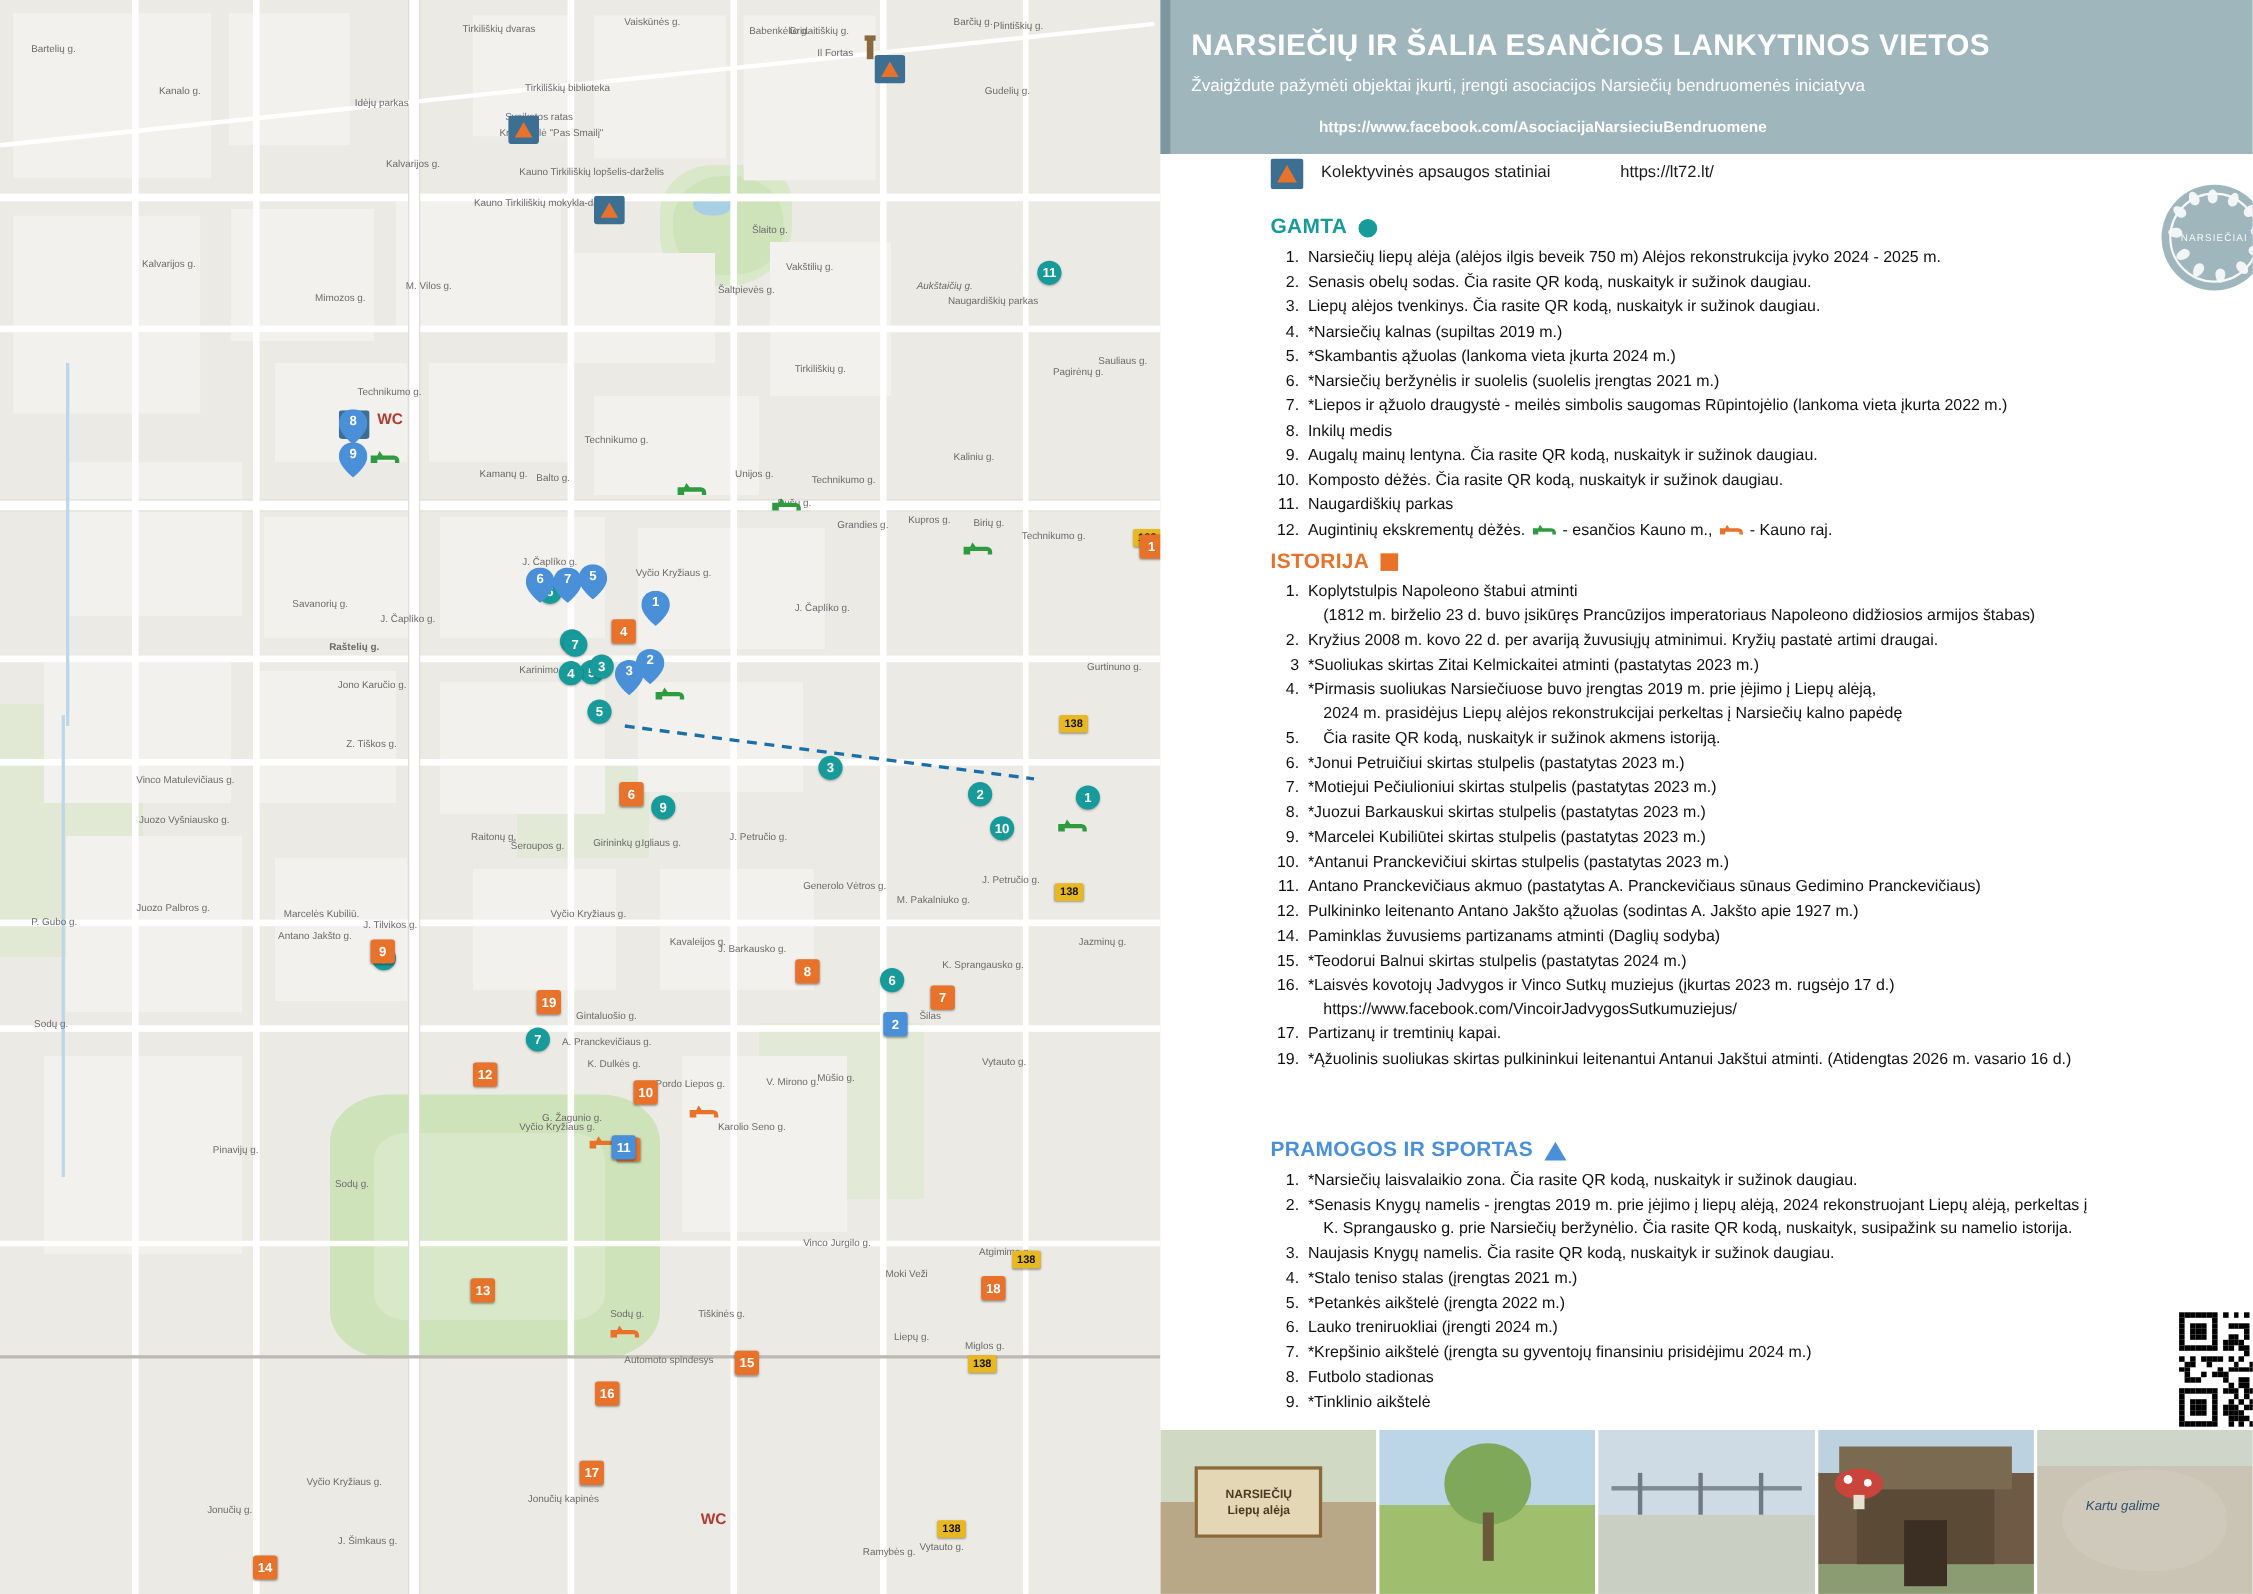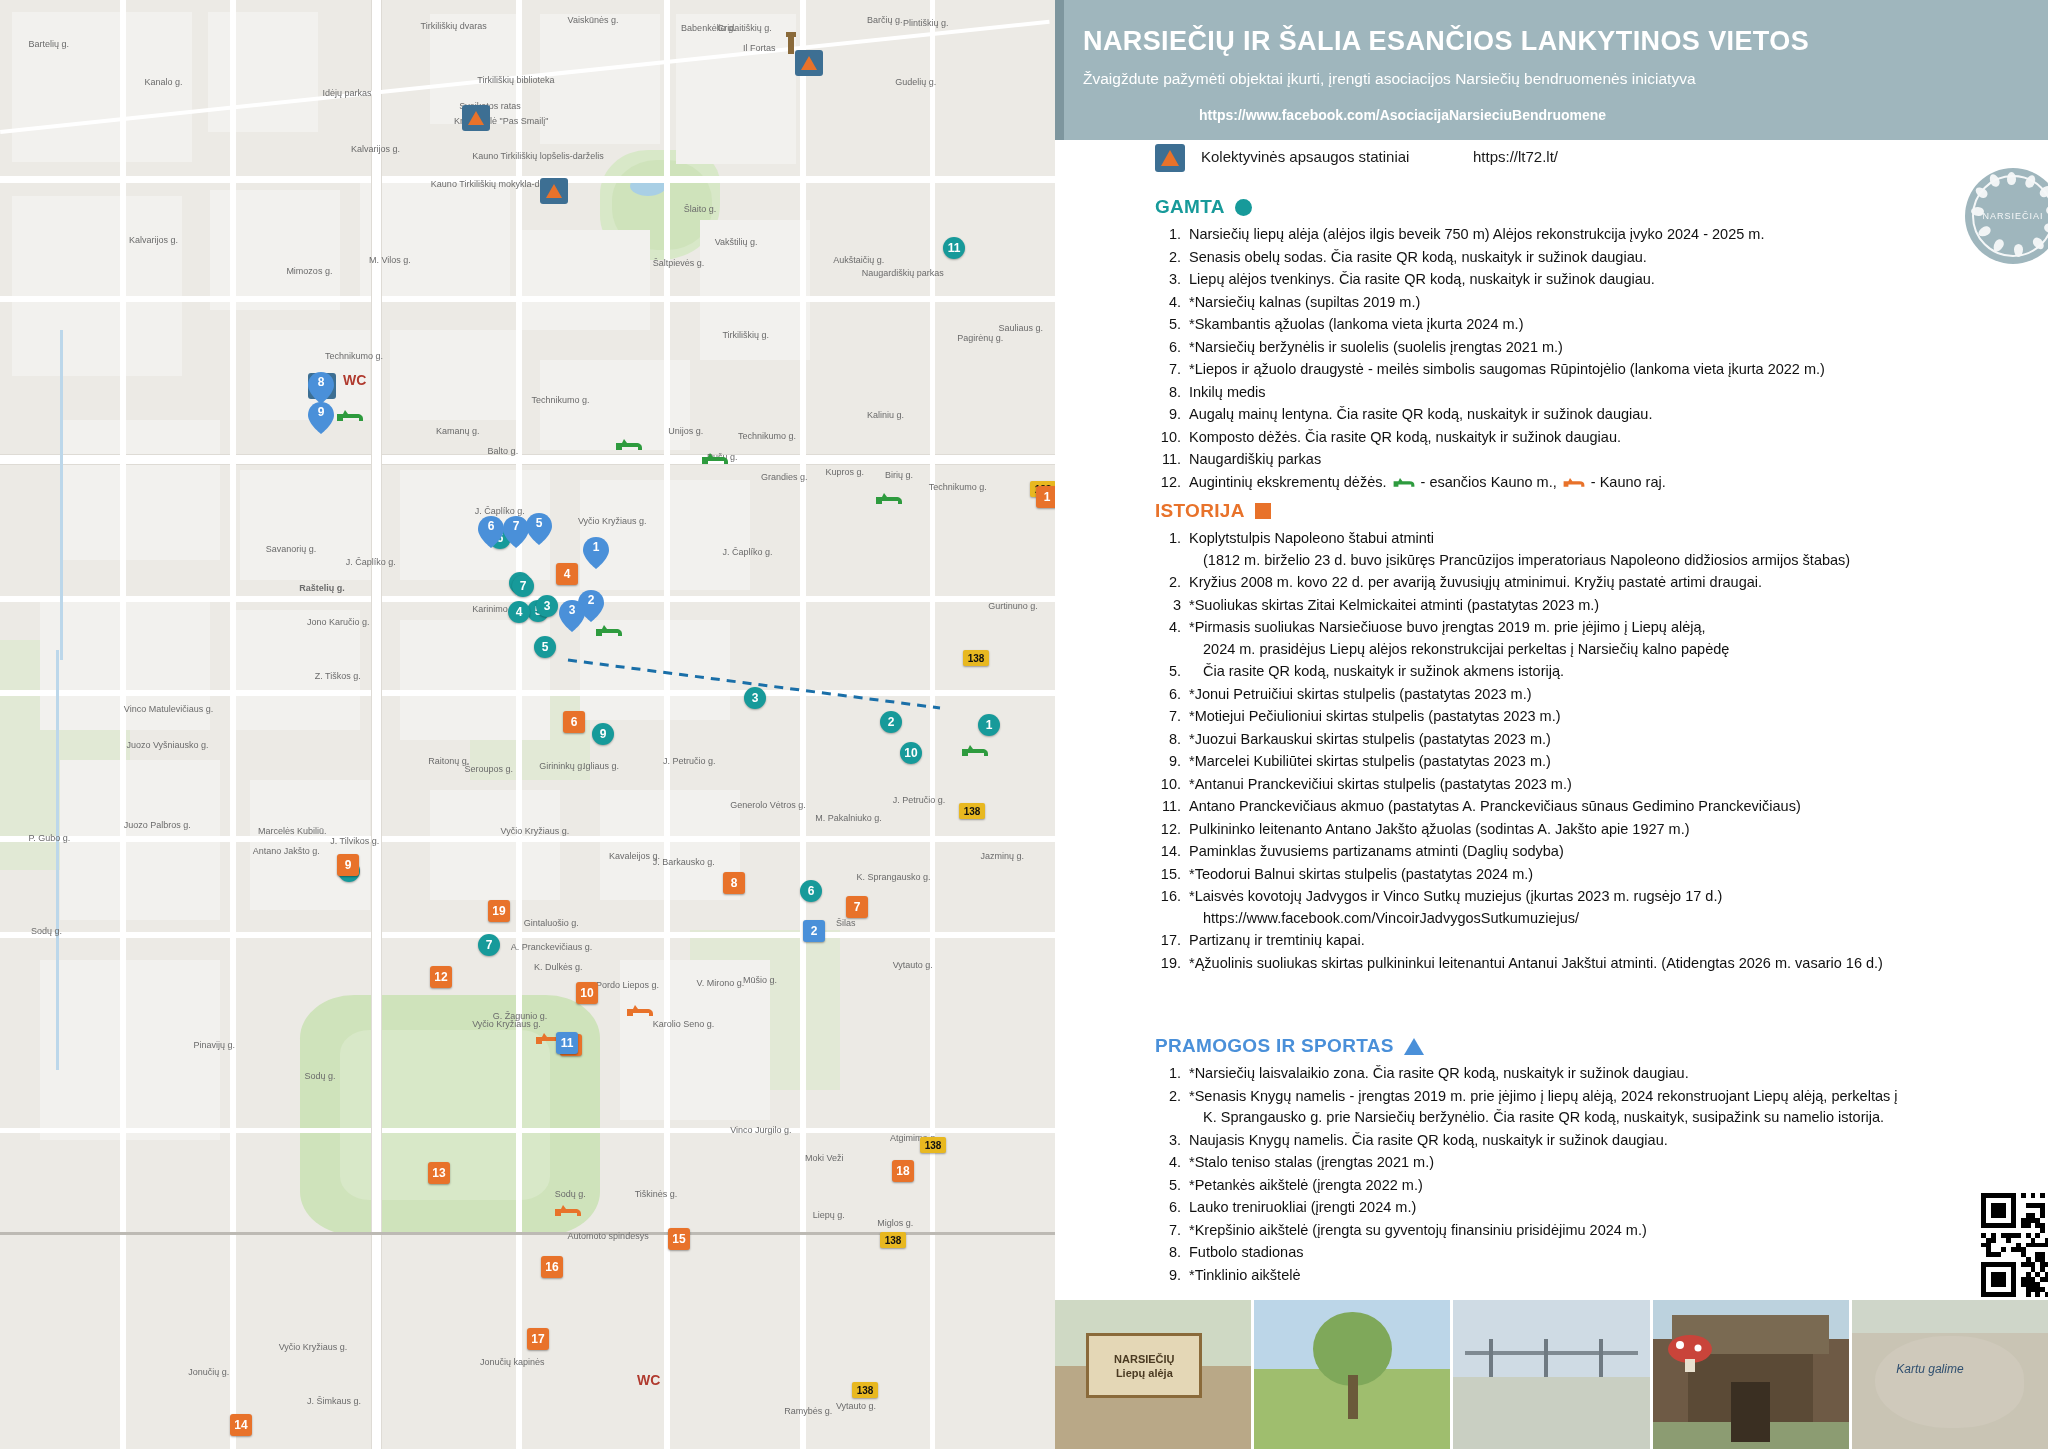--- a/index.html
+++ b/index.html
@@ -239,31 +239,31 @@
         <div class="maplabel" style="left: 681.12px; top: 23.22px;">Babenkėlio g.</div>
         <div class="maplabel" style="left: 717.24px; top: 23.22px;">Gridaitiškių g.</div>
         <div class="maplabel" style="left: 895.26px; top: 77.4px;">Gudelių g.</div>
         <div class="maplabel" style="left: 129px; top: 234.78px;">Kalvarijos g.</div>
         <div class="maplabel" style="left: 350.88px; top: 144.48px;">Kalvarijos g.</div>
         <div class="maplabel" style="left: 683.7px; top: 203.82px;">Šlaito g.</div>
         <div class="maplabel" style="left: 286.38px; top: 265.74px;">Mimozos g.</div>
         <div class="maplabel" style="left: 368.94px; top: 255.42px;">M. Vilos g.</div>
         <div class="maplabel" style="left: 652.74px; top: 258px;">Šaltpievės g.</div>
         <div class="maplabel" style="left: 714.66px; top: 237.36px;">Vakštilių g.</div>
-        <div class="maplabel" style="left: 833.34px; top: 255.42px;">Aukštaičių g.</div>
+        <div class="maplabel" style="left: 833.34px; top: 255.42px; font-style: italic;">Aukštaičių g.</div>
         <div class="maplabel" style="left: 861.72px; top: 268.32px;">Naugardiškių parkas</div>
         <div class="maplabel" style="left: 722.4px; top: 330.24px;">Tirkiliškių g.</div>
         <div class="maplabel" style="left: 957.18px; top: 332.82px;">Pagirėnų g.</div>
         <div class="maplabel" style="left: 998.46px; top: 322.5px;">Sauliaus g.</div>
         <div class="maplabel" style="left: 325.08px; top: 350.88px;">Technikumo g.</div>
         <div class="maplabel" style="left: 531.48px; top: 394.74px;">Technikumo g.</div>
         <div class="maplabel" style="left: 737.88px; top: 430.86px;">Technikumo g.</div>
         <div class="maplabel" style="left: 928.8px; top: 482.46px;">Technikumo g.</div>
         <div class="maplabel" style="left: 436.02px; top: 425.7px;">Kamanų g.</div>
-        <div class="maplabel" style="left: 487.62px; top: 446px;">Balto g.</div>
+        <div class="maplabel" style="left: 487.62px; top: 429px;">Balto g.</div>
         <div class="maplabel" style="left: 668.22px; top: 425.7px;">Unijos g.</div>
         <div class="maplabel" style="left: 866.88px; top: 410.22px;">Kaliniu g.</div>
         <div class="maplabel" style="left: 706.92px; top: 451.5px;">Pušų g.</div>
         <div class="maplabel" style="left: 761.1px; top: 472.14px;">Grandies g.</div>
         <div class="maplabel" style="left: 825.6px; top: 466.98px;">Kupros g.</div>
         <div class="maplabel" style="left: 884.94px; top: 469.56px;">Birių g.</div>
         <div class="maplabel" style="left: 474.72px; top: 505.68px;">J. Čaplíko g.</div>
         <div class="maplabel" style="left: 722.4px; top: 546.96px;">J. Čaplíko g.</div>
         <div class="maplabel" style="left: 345.72px; top: 557.28px;">J. Čaplíko g.</div>
         <div class="maplabel" style="left: 577.92px; top: 516px;">Vyčio Kryžiaus g.</div>

